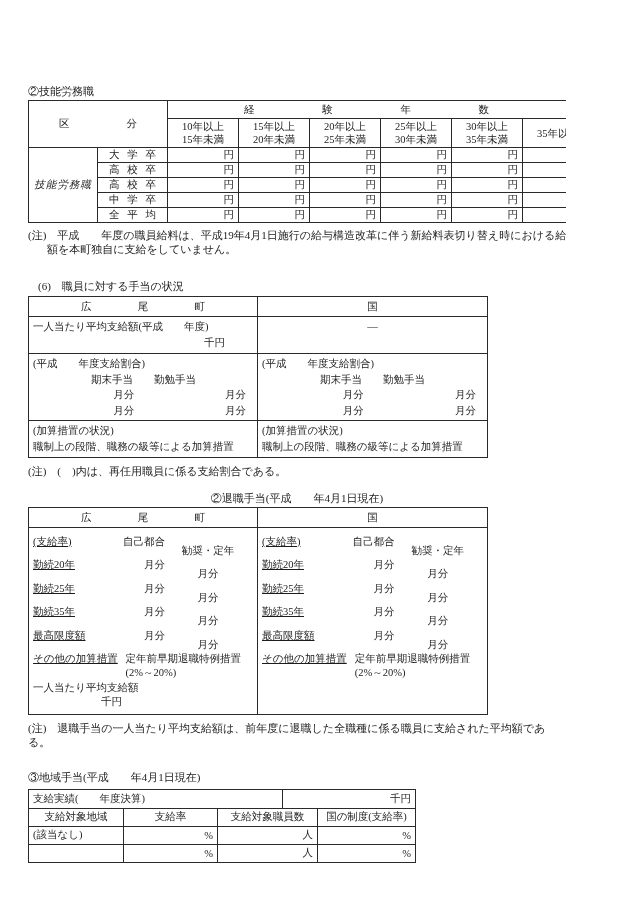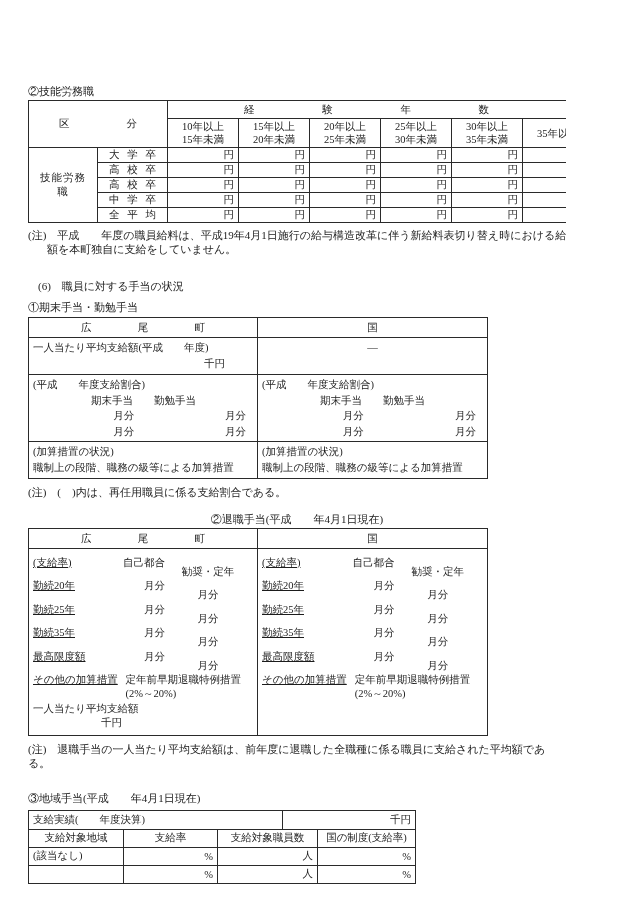--- a/index.html
+++ b/index.html
@@ -14,21 +14,21 @@
   .cell-top { vertical-align:top; padding-top:2px; padding-bottom:2px; }
   .spread { display:flex; justify-content:space-between; }
 
   
   .t1 { width:565px; margin:2px 0 0 28px; }
   .t1 .h1 td { height:18px; }
   .t1 .h2 td { height:29px; line-height:13px; text-align:center; }
   .t1 .data td { height:15px; }
   .pad-corner { padding:0 26px; }
   .pad-exp { padding:0 100px 0 72px; }
-  .grp { text-align:center; letter-spacing:1px; padding:0 8px; }
+  .grp { text-align:center; letter-spacing:1px; padding:0 2px;font-style:italic; }
   .edu .spread { padding:0 7px; }
 
   
   .note { margin:6px 0 0 28px; line-height:14px; }
   .hang { width:582px; padding-left:19px; text-indent:-19px; margin-top:5px; }
   .sec6 { margin:23px 0 0 38px; line-height:14px; }
   .mt-bonus { margin-top:7px; }
   .mt-retire { margin-top:13px;text-align:center; }
   .mt-region { margin-top:21px; }
 
@@ -202,21 +202,20 @@
       <td class="val">円</td>
       <td class="val">円</td>
     </tr>
   </tbody>
     </table>
 
   <div class="note hang">(注)　平成　　年度の職員給料は、平成19年4月1日施行の給与構造改革に伴う新給料表切り替え時における給料の差額を本町独自に支給をしていません。</div>
 
   <div class="sec6">(6)　職員に対する手当の状況</div>
 
-  <div class="sec-label mt-bonus">①期末手当・勤勉手当</div>
 
   <table class="t2">
     <colgroup>
         <col style="width:229px">
         <col style="width:230px">
       </colgroup>
     <tbody>
         <tr class="hdr">
       <td>
             <div class="spread pad-town">

